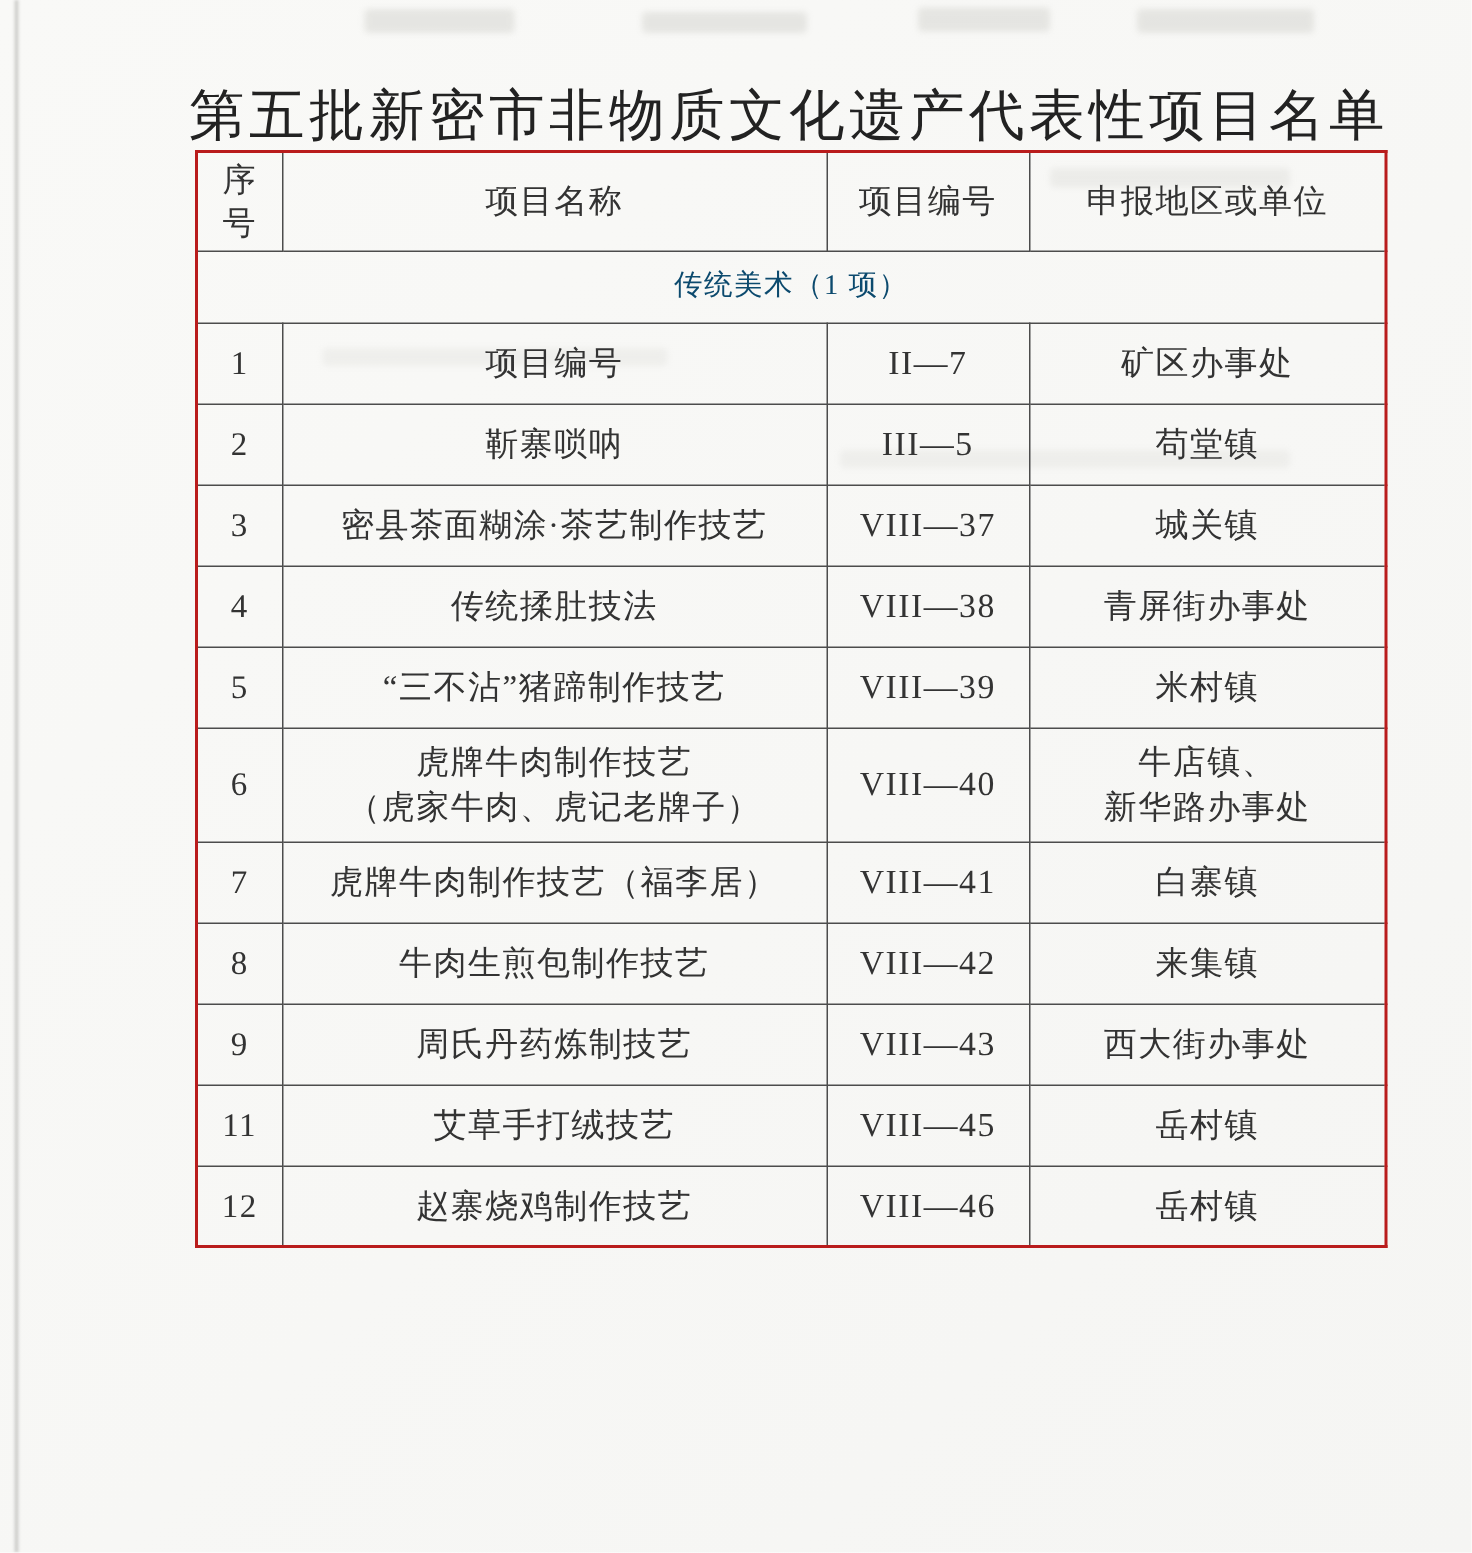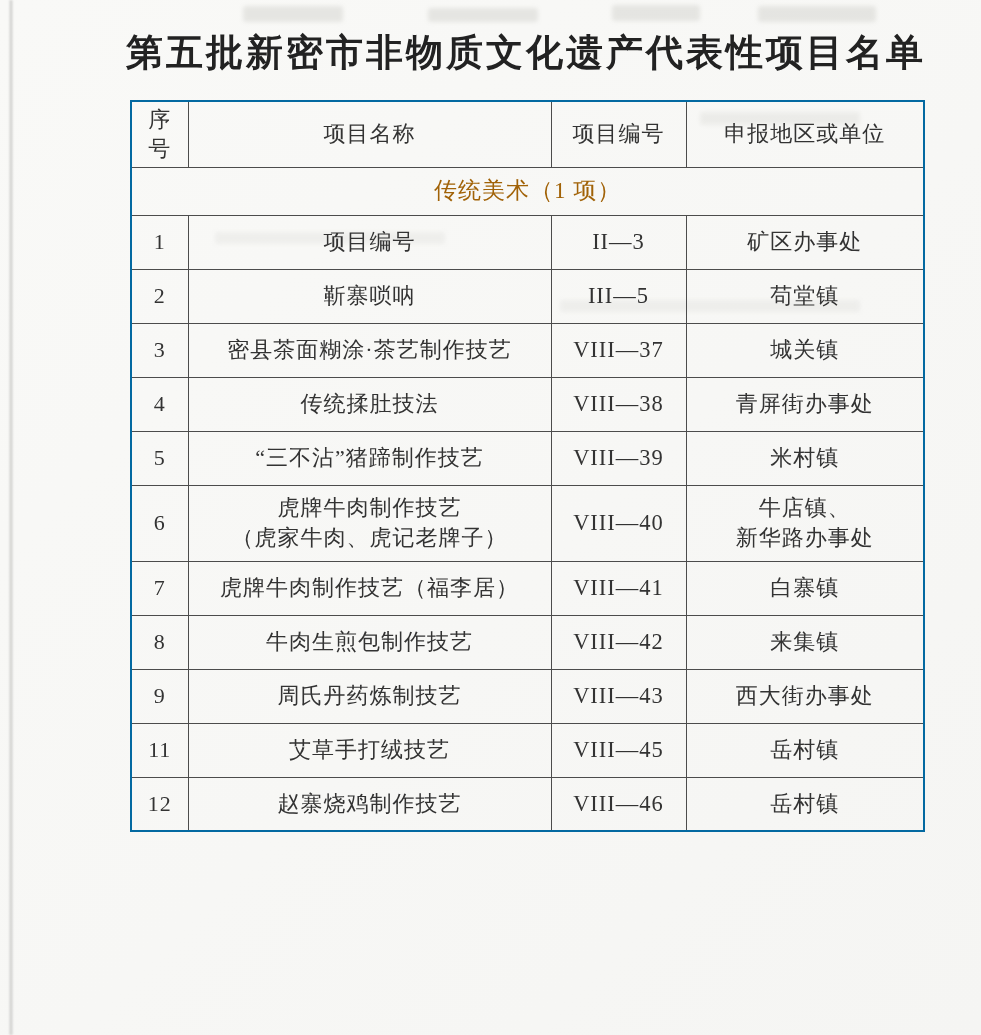--- a/index.html
+++ b/index.html
@@ -39,25 +39,25 @@
   .g2 { left: 428px; top: 8px;  width: 110px; height: 14px; }
   .g3 { left: 612px; top: 5px;  width: 88px;  height: 16px; }
   .g4 { left: 758px; top: 6px;  width: 118px; height: 16px; }
   .g5 { left: 700px; top: 112px; width: 160px; height: 13px; opacity: 0.28; }
   .g6 { left: 215px; top: 232px; width: 230px; height: 12px; opacity: 0.22; }
   .g7 { left: 560px; top: 300px; width: 300px; height: 12px; opacity: 0.22; }
 
   .doc-title {
     position: absolute;
     left: 120px;
-    top: 28px;
+    top: 52px;
     width: 812px;
     text-align: center;
     font-size: 37px;
-    font-weight: bold;
+    font-weight: normal;
     letter-spacing: 3px;
     color: #222;
     white-space: nowrap;
   }
 
   table.heritage {
     position: absolute;
     left: 130px;
     top: 100px;
     width: 793px;
@@ -75,31 +75,31 @@
   table.heritage td {
     border: 1px solid #4c4c4c;
     text-align: center;
     vertical-align: middle;
     padding: 2px 8px;
     font-weight: normal;
     white-space: pre-line;
     line-height: 1.35;
     letter-spacing: 1px;
   }
-  table.heritage { border: 2px solid #0369a1; }
+  table.heritage { border: 2px solid #b91c1c; }
 
   tr.h-header  { height: 66px; }
   tr.h-section { height: 48px; }
   tr.h-data    { height: 54px; }
   tr.h-tall    { height: 76px; }
 
   td.section-label {
-    font-size: 23px;
+    font-size: 19px;
     letter-spacing: 2px;
-    color: #a16207;
+    color: #0c4a6e;
   }
   td.code-cell {
     letter-spacing: 0.5px;
     font-size: 22.5px;
   }
 </style>
 </head>
 <body>
 
 <div class="scan-edge"></div>
@@ -129,21 +129,21 @@
     <th>申报地区或单位</th>
   </tr>
 
   <tr class="h-section">
     <td class="section-label" colspan="4">传统美术（1 项）</td>
   </tr>
 
   <tr class="h-data">
     <td>1</td>
     <td>项目编号</td>
-    <td class="code-cell">II—3</td>
+    <td class="code-cell">II—7</td>
     <td>矿区办事处</td>
   </tr>
 
 
   <tr class="h-data">
     <td>2</td>
     <td>靳寨唢呐</td>
     <td class="code-cell">III—5</td>
     <td>苟堂镇</td>
   </tr>

